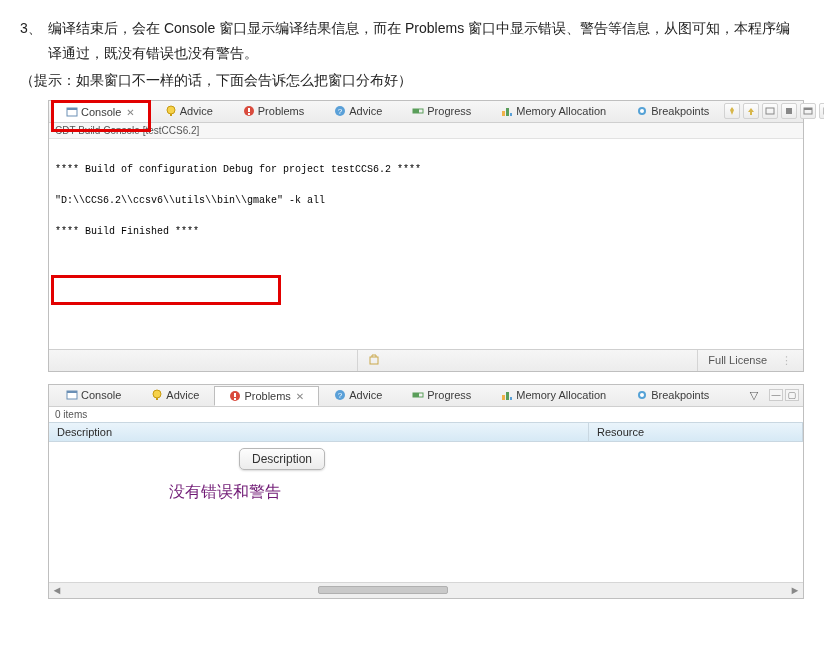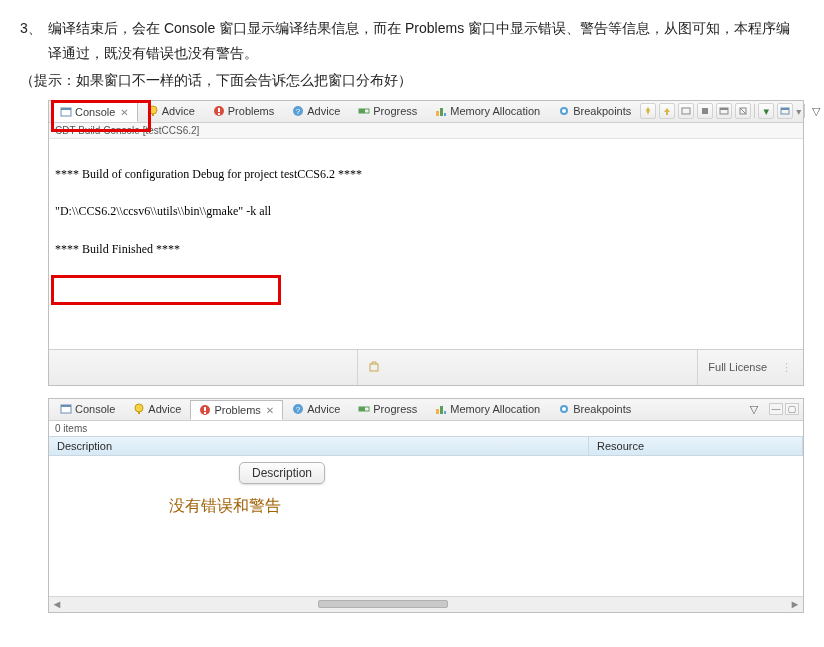--- a/index.html
+++ b/index.html
@@ -27,21 +27,21 @@
   .tab-bar {
     display: flex; align-items: center;
     background: linear-gradient(#f6f6f6,#ececec);
     border-bottom: 1px solid #cfcfcf;
     height: 22px;
     padding: 0 2px;
     position: relative;
   }
   .tab {
     display: flex; align-items: center; gap: 3px;
-    padding: 2px 8px;
+    padding: 2px 14px;
     height: 20px;
     border: 1px solid transparent;
     color: #3b3b3b;
     white-space: nowrap;
   }
   .tab.active {
     background: #fff;
     border: 1px solid #bdbdbd;
     border-bottom: 1px solid #fff;
     position: relative;
@@ -62,38 +62,38 @@
     border-radius:2px; color:#555;
   }
   .subhead {
     padding: 2px 6px;
     color:#555;
     background:#f7f7f7;
     border-bottom:1px solid #e2e2e2;
     font-size:10px;
   }
   .console-body {
-    font-family: Liberation Serif, serif;
-    font-size: 12px;
+    font-family: Liberation Mono, monospace;
+    font-size: 10px;
     color:#000;
     padding: 8px 6px 10px 6px;
     line-height: 1.55;
     min-height: 210px;
     position:relative;
   }
   .red-box1 {
     position:absolute;
     border:3px solid #e20000;
     pointer-events:none;
   }
   .status-bar {
     display:flex; align-items:center;
     background:linear-gradient(#f6f6f6,#ececec);
     border-top:1px solid #cfcfcf;
-    height:36px;
+    height:22px;
     font-size:11px;
     color:#555;
   }
   .status-spacer { flex:1; }
   .status-seg { padding:0 10px; border-left:1px solid #d4d4d4; height:100%; display:flex; align-items:center; gap:4px;}
   .items-line { padding:2px 6px; color:#555; font-size:10px; }
   .tbl-head {
     display:flex;
     background:linear-gradient(#eaf4fb,#d6e9f5);
     border-top:1px solid #c9d7e1;
@@ -117,21 +117,21 @@
     border:1px solid #b7b7b7;
     border-radius:5px;
     padding:3px 12px;
     font-size:12px;
     color:#333;
     box-shadow:0 1px 2px rgba(0,0,0,0.15);
   }
   .red-note {
     position:absolute;
     left:120px; top:40px;
-    color:#a16207;
+    color:#701a75;
     font-family:"SimSun","Microsoft YaHei",sans-serif;
     font-size:16px;
   }
   .hscroll {
     display:flex; align-items:center;
     background:#efefef;
     border-top:1px solid #d6d6d6;
     height:16px;
   }
   .hscroll .arrow { width:16px; text-align:center; color:#888; }

